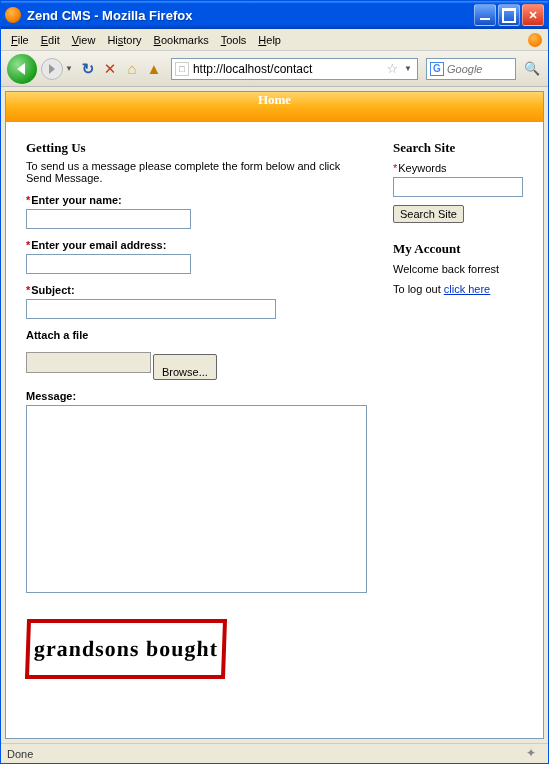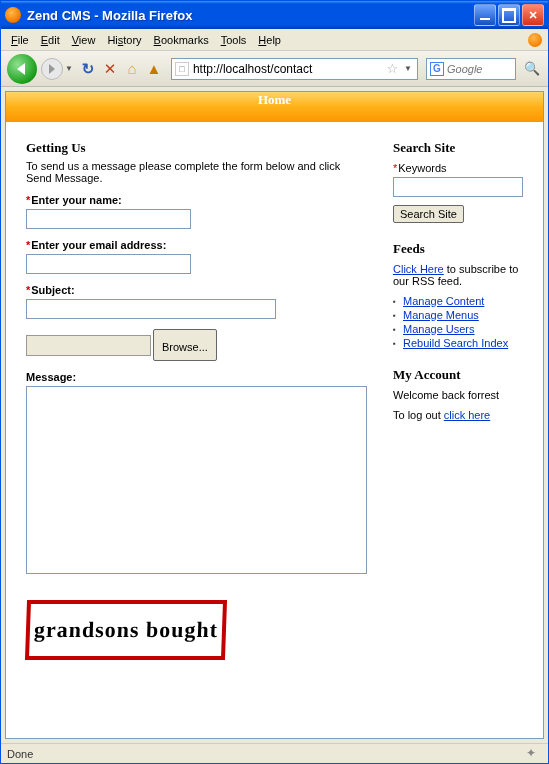--- a/index.html
+++ b/index.html
@@ -62,21 +62,21 @@
 .section-heading { font-weight:bold; font-size:13px; margin-bottom:4px; font-family: Georgia, serif;}
 .intro-text { font-size:11px; margin-bottom:10px; }
 
 .form-row { margin-bottom:10px; }
 .form-label { font-weight:bold; font-size:11px; display:block; margin-bottom:3px;}
 .req { color:#c00; margin-right:1px;}
 .text-input { width:165px; height:20px; border:1px solid #7f9db9; padding:0 3px; font-family:inherit; font-size:11px;}
 .text-input.wide { width:250px; }
 .file-row { display:flex; gap:2px; align-items:center;}
 .file-path { width:125px; height:21px; background:#ece9d8; border:1px solid #999;}
-.browse-btn { height:32px; padding:11px 8px; background:#ece9d8; border:1px solid #666; font-size:11px; cursor:pointer; border-radius:2px;}
+.browse-btn { height:26px; padding:11px 8px; background:#ece9d8; border:1px solid #666; font-size:11px; cursor:pointer; border-radius:2px;margin-top:10px;}
 .textarea { width:100%; height:188px; border:1px solid #7f9db9; resize:none; font-family:inherit;}
 
 .captcha { margin-top:24px; width:200px; height:60px; border:4px solid #c20000; background:#fff; display:flex; align-items:center; justify-content:center; font-size:22px; font-weight:bold; letter-spacing:1px; font-family: "Comic Sans MS", cursive; transform: skewX(-2deg);}
 
 .side-section { margin-bottom:18px; }
 .side-title { font-weight:bold; font-size:13px; margin-bottom:6px; font-family: Georgia, serif;}
 .side-label { font-size:11px; display:block; margin-bottom:3px;}
 .side-input { width:100%; height:20px; border:1px solid #7f9db9; margin-bottom:8px; padding:0 3px;}
 .side-btn { padding:2px 6px; background:#ece9d8; border:1px solid #666; font-size:11px; cursor:pointer; border-radius:2px;}
 .side-text { font-size:11px; margin-bottom:8px;}
@@ -160,20 +160,21 @@
             <label class="form-label"><span class="req">*</span><span>Enter your email address:</span></label>
             <input type="text" class="text-input" style="">
           </div>
 
           <div class="form-row">
             <label class="form-label"><span class="req">*</span><span>Subject:</span></label>
             <input type="text" class="text-input wide" style="">
           </div>
 
           <div class="form-row">
+            <label class="form-label">Attach a file</label>
             <div class="file-row">
               <div class="file-path"></div>
               <button class="browse-btn">Browse...</button>
             </div>
           </div>
 
           <div class="form-row">
             <label class="form-label">Message:</label>
             <textarea class="textarea" style=""></textarea>
           </div>
@@ -182,32 +183,20 @@
         </div>
 
         <div class="sidebar">
           <div class="side-section">
             <div class="side-title">Search Site</div>
             <label class="side-label"><span class="req">*</span><span>Keywords</span></label>
             <input type="text" class="side-input" style="">
             <button class="side-btn">Search Site</button>
           </div>
 
-          <div class="side-section">
-            <div class="side-title">Feeds</div>
-            <div class="side-text">
-              <a class="link">Click Here</a><span> to subscribe to our RSS feed.</span>
-            </div>
-            <ul class="admin-links">
-              <li><a class="link">Manage Content</a></li>
-              <li><a class="link">Manage Menus</a></li>
-              <li><a class="link">Manage Users</a></li>
-              <li><a class="link">Rebuild Search Index</a></li>
-            </ul>
-          </div>
 
           <div class="side-section">
             <div class="side-title">My Account</div>
             <div class="side-text">Welcome back forrest</div>
             <div class="side-text">
               <span>To log out </span><a class="link">click here</a>
             </div>
           </div>
         </div>
       </div>

